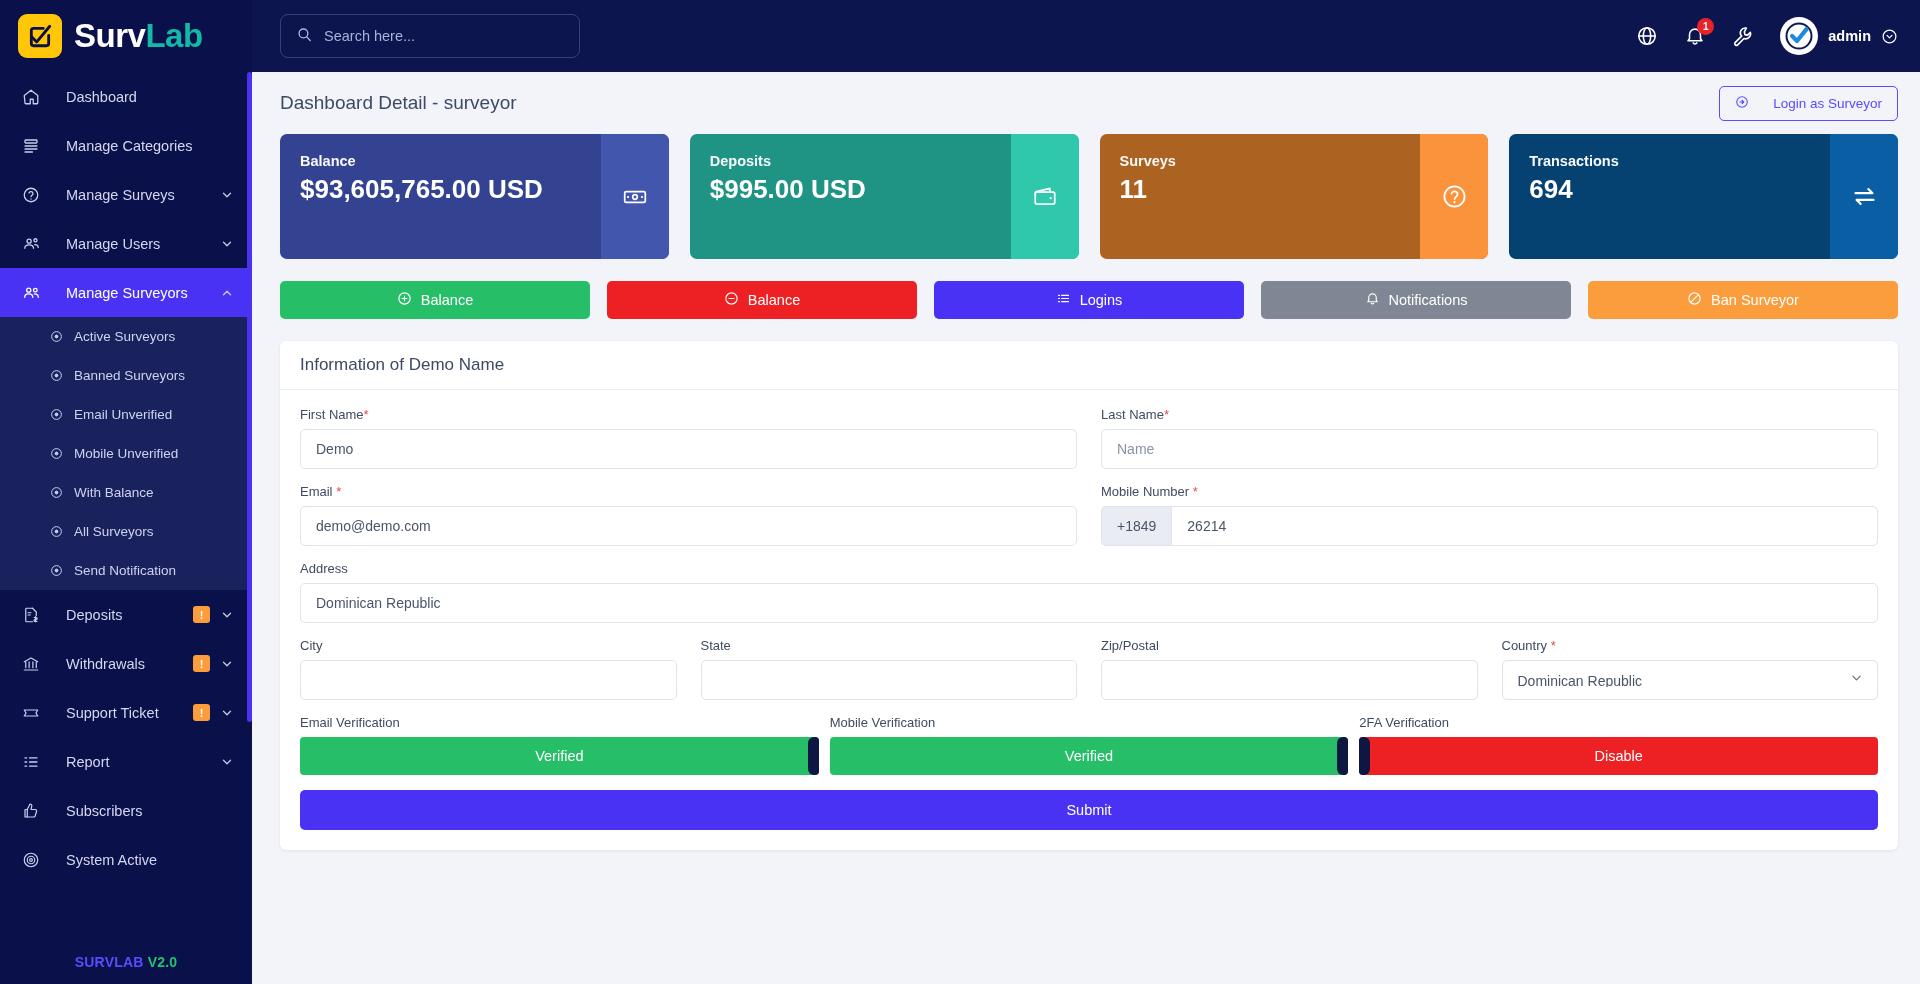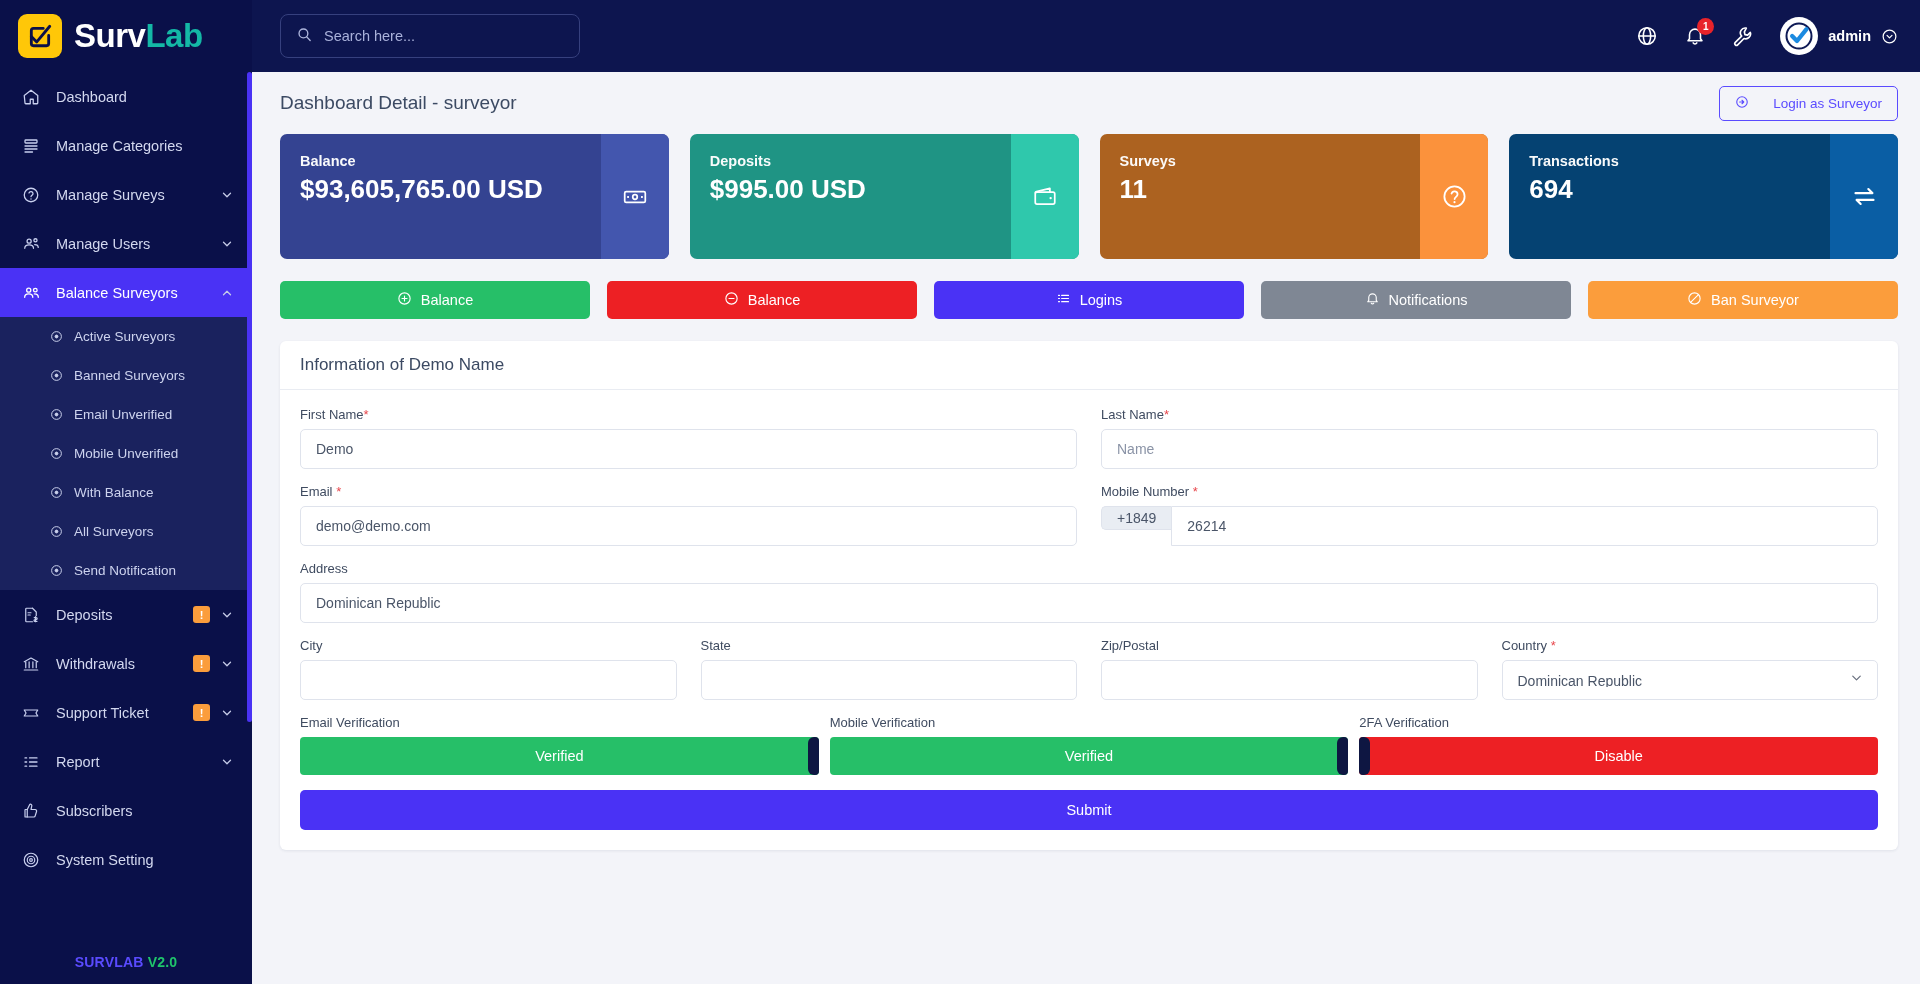--- a/index.html
+++ b/index.html
@@ -40,21 +40,21 @@
     display: flex; align-items: center;
     height: 49px; padding: 0 18px 0 22px;
     color: #d3d8ef; font-size: 14.5px;
     cursor: pointer; position: relative;
   }
   .nav-item .nico {
     width: 26px; flex: 0 0 26px;
     display: flex; align-items: center; justify-content: flex-start;
     color: #c9d0ef;
   }
-  .nav-item .nlabel { flex: 1; padding-left: 8px; white-space: nowrap; }
+  .nav-item .nlabel { flex: 1; padding-left: 8px; white-space: nowrap; margin-left: 10px; }
   .nav-item.active { background: #4a32f5; color: #ffffff; }
   .nav-item.active .nico { color: #ffffff; }
   .chev { width: 14px; height: 14px; color: #c5cbe8; flex: 0 0 14px; }
   .badge-warn {
     background: #fb9d3c; color: #ffffff;
     font-size: 11px; font-weight: bold;
     width: 17px; height: 17px; border-radius: 3px;
     display: flex; align-items: center; justify-content: center;
     margin-right: 10px;
   }
@@ -177,21 +177,21 @@
   .fctl {
     width: 100%; height: 40px;
     border: 1px solid #dfe3ec; border-radius: 5px;
     padding: 12px 15px; font-size: 14px; color: #4a5568;
     background: #ffffff; outline: none;
     font-family: "Liberation Sans", sans-serif;
   }
   .fctl::placeholder { color: #8a93a6; }
   .input-group { display: flex; width: 100%; }
   .igrp-pre {
-    height: 24px; display: flex; align-items: center; padding: 0 15px;
+    height: 40px; display: flex; align-items: center; padding: 0 15px;
     background: #e9edf3; border: 1px solid #dfe3ec; border-right: none;
     border-radius: 5px 0 0 5px; font-size: 14px; color: #4a5568;
     white-space: nowrap;
   }
   .input-group .fctl { border-radius: 0 5px 5px 0; }
   .sel-wrap { position: relative; width: 100%; }
   .sel-wrap .chevd {
     position: absolute; right: 14px; top: 50%; transform: translateY(-50%);
     pointer-events: none; color: #6b7280;
   }
@@ -297,21 +297,21 @@
 
       <div class="nav-item active">
         <span class="nico">
           <svg width="19" height="19" viewBox="0 0 24 24" fill="none" stroke="currentColor" stroke-width="1.7" stroke-linecap="round" stroke-linejoin="round">
               <circle cx="8.5" cy="9" r="2.6"></circle>
               <path d="M3.4 18c0-2.8 2.2-4.3 5.1-4.3s5.1 1.5 5.1 4.3"></path>
               <circle cx="16.8" cy="9" r="2.3"></circle>
               <path d="M15.6 13.8c2.6 0 5 1.3 5 4.2"></path>
             </svg>
         </span>
-        <span class="nlabel">Balance Surveyors</span>
+        <span class="nlabel">Manage Surveyors</span>
         <span class="chev">
           <svg width="14" height="14" viewBox="0 0 24 24" fill="none" stroke="currentColor" stroke-width="2.2" stroke-linecap="round" stroke-linejoin="round">
               <path d="M6 15 l6 -6 l6 6"></path>
             </svg>
         </span>
       </div>
 
       <div class="submenu">
         <div class="sub-item">
           <span class="sico">
@@ -446,21 +446,21 @@
       </div>
 
       <div class="nav-item">
         <span class="nico">
           <svg width="18" height="18" viewBox="0 0 24 24" fill="none" stroke="currentColor" stroke-width="1.6">
               <circle cx="12" cy="12" r="9"></circle>
               <circle cx="12" cy="12" r="5"></circle>
               <circle cx="12" cy="12" r="1.8"></circle>
             </svg>
         </span>
-        <span class="nlabel">System Setting</span>
+        <span class="nlabel">System Active</span>
       </div>
     </nav>
 
     <div class="version">
       <span class="vname">SURVLAB</span>
       <span class="vnum">V2.0</span>
     </div>
     <div class="side-scroll"></div>
   </aside>
 

